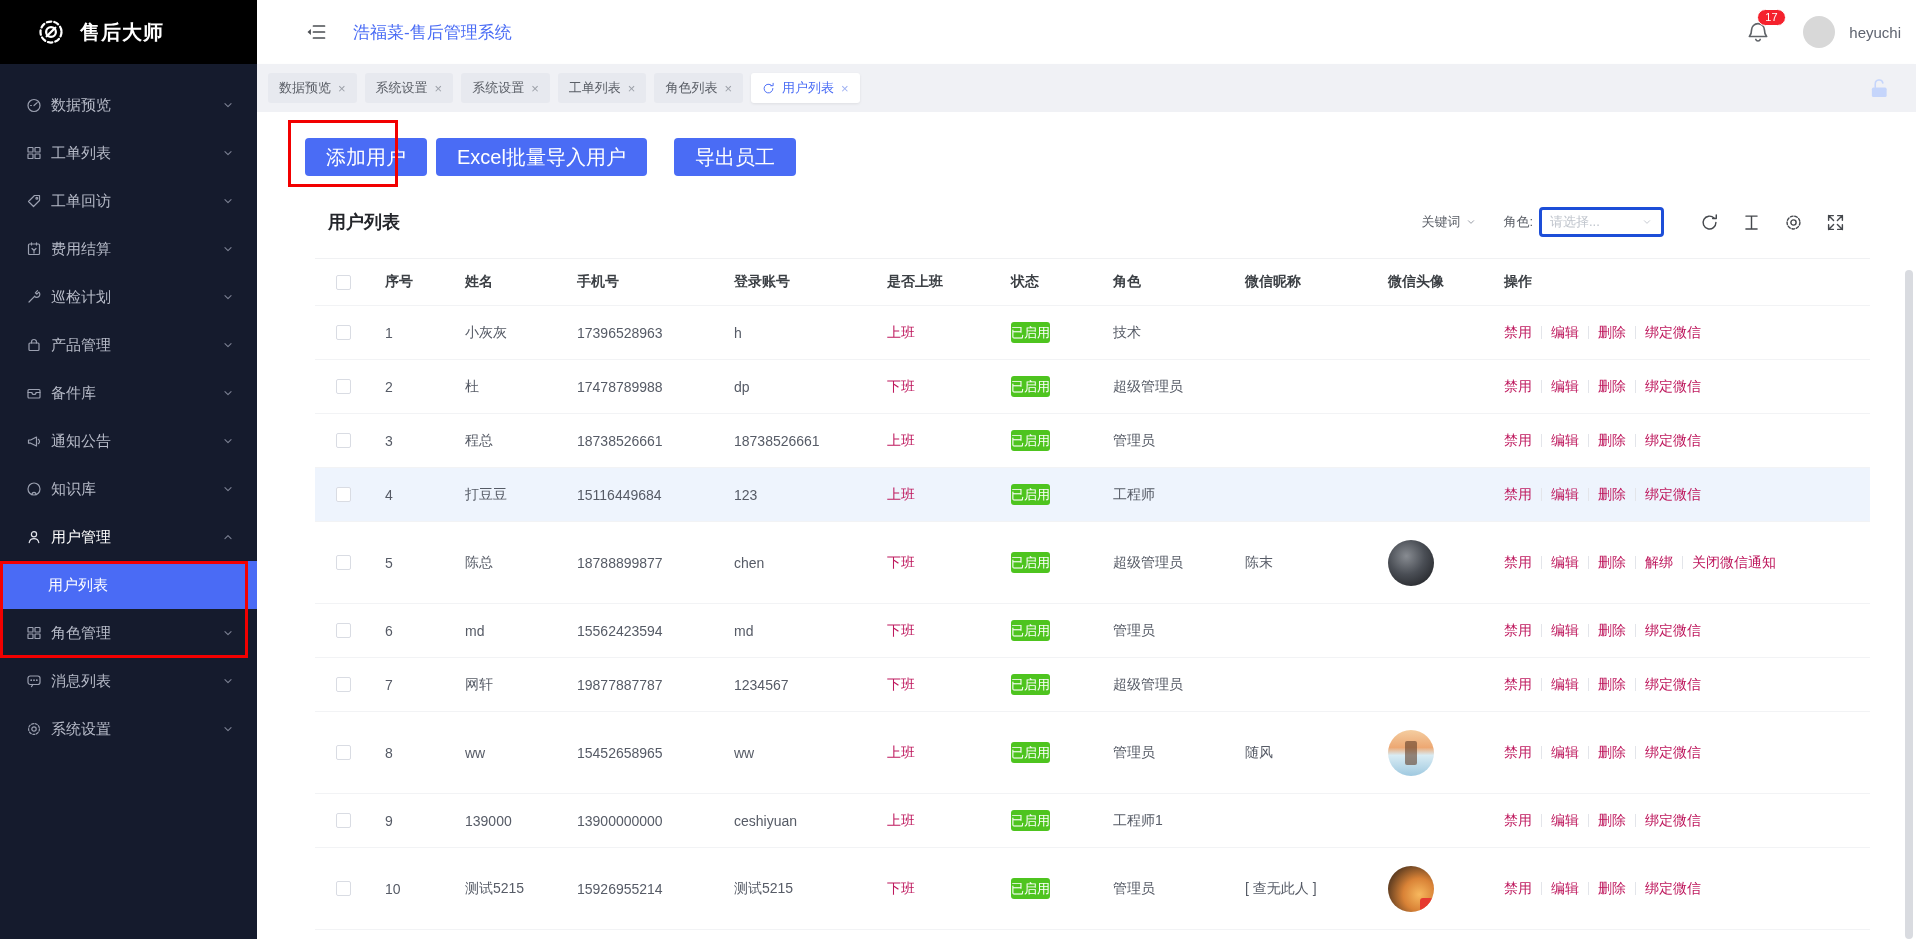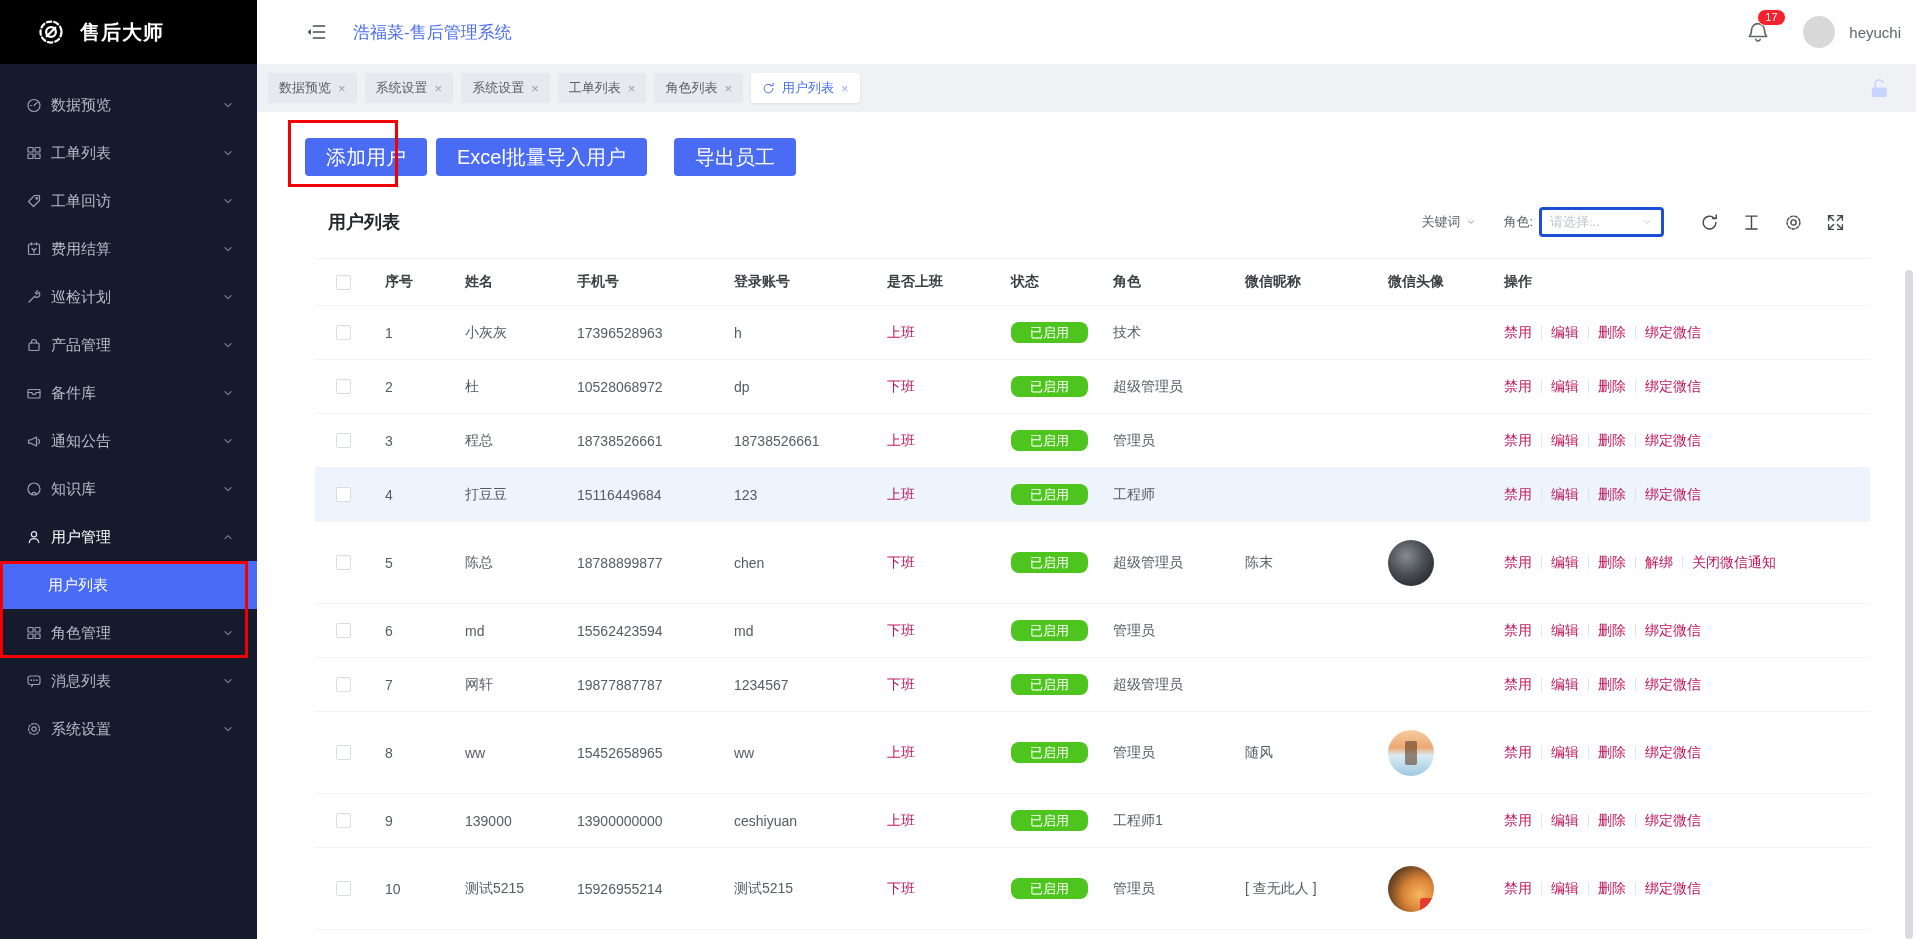--- a/index.html
+++ b/index.html
@@ -68,21 +68,21 @@
   .trow, .thead { display:grid; grid-template-columns:60px 80px 112px 157px 153px 124px 102px 132px 143px 116px 1fr;
     align-items:center; border-bottom:1px solid #f2f3f5; }
   .thead { height:48px; border-top:1px solid #f0f1f3; color:#3c4045; font-weight:bold; }
   .trow { height:54px; }
   .trow.tall { height:82px; }
   .trow.hl { background:#eef4fd; }
   .cell { padding-left:10px; display:flex; align-items:center; overflow:hidden; white-space:nowrap; }
   .checkbox { width:15px; height:15px; border:1px solid #d9dce3; border-radius:2px; background:#fff;
     margin-left:11px; cursor:pointer; }
   .link { color:#be185d; cursor:pointer; text-decoration:none; }
-  .badge { background:#4ec41f; color:#fff; font-size:13px; padding:4px 19px; border-radius:8px; line-height:1; }
+  .badge { background:#4ec41f; color:#fff; font-size:13px; padding:4px 0; border-radius:3px; line-height:1; }
   .ops .sep { width:1px; height:13px; background:#e3e5ea; margin:0 9px; display:inline-block; }
   .avatar { width:46px; height:46px; border-radius:50%; position:relative; overflow:hidden; }
   .av-dark { background:radial-gradient(circle at 40% 35%, #888c92 0%, #4a4e55 45%, #17181b 100%); }
   .av-pier { background:linear-gradient(#f4cda0 0%, #eda873 38%, #d9ecf4 55%, #9fc9e0 100%); }
   .av-pier::after { content:''; position:absolute; left:50%; top:24%; transform:translateX(-50%);
     width:12px; height:24px; background:rgba(96,62,40,.6); border-radius:2px; }
   .av-dolphin { background:radial-gradient(circle at 68% 62%, #f7b85e 0%, #d98236 38%, #6b4423 72%, #2e2014 100%); }
   .avbadge { position:absolute; right:1px; bottom:1px; width:13px; height:13px; background:#e63a30; border-radius:3px; }
 
   
@@ -467,21 +467,21 @@
                 <span class="sep"></span>
                 <a class="link">绑定微信</a>
               </div>
             </div>
             <div class="trow">
               <div class="cell">
                 <span class="checkbox"></span>
               </div>
               <div class="cell">2</div>
               <div class="cell">杜</div>
-              <div class="cell">10528068972</div>
+              <div class="cell">17478789988</div>
               <div class="cell">dp</div>
               <div class="cell">
                 <a class="link">下班</a>
               </div>
               <div class="cell">
                 <span class="badge">已启用</span>
               </div>
               <div class="cell">超级管理员</div>
               <div class="cell"></div>
               <div class="cell"></div>

